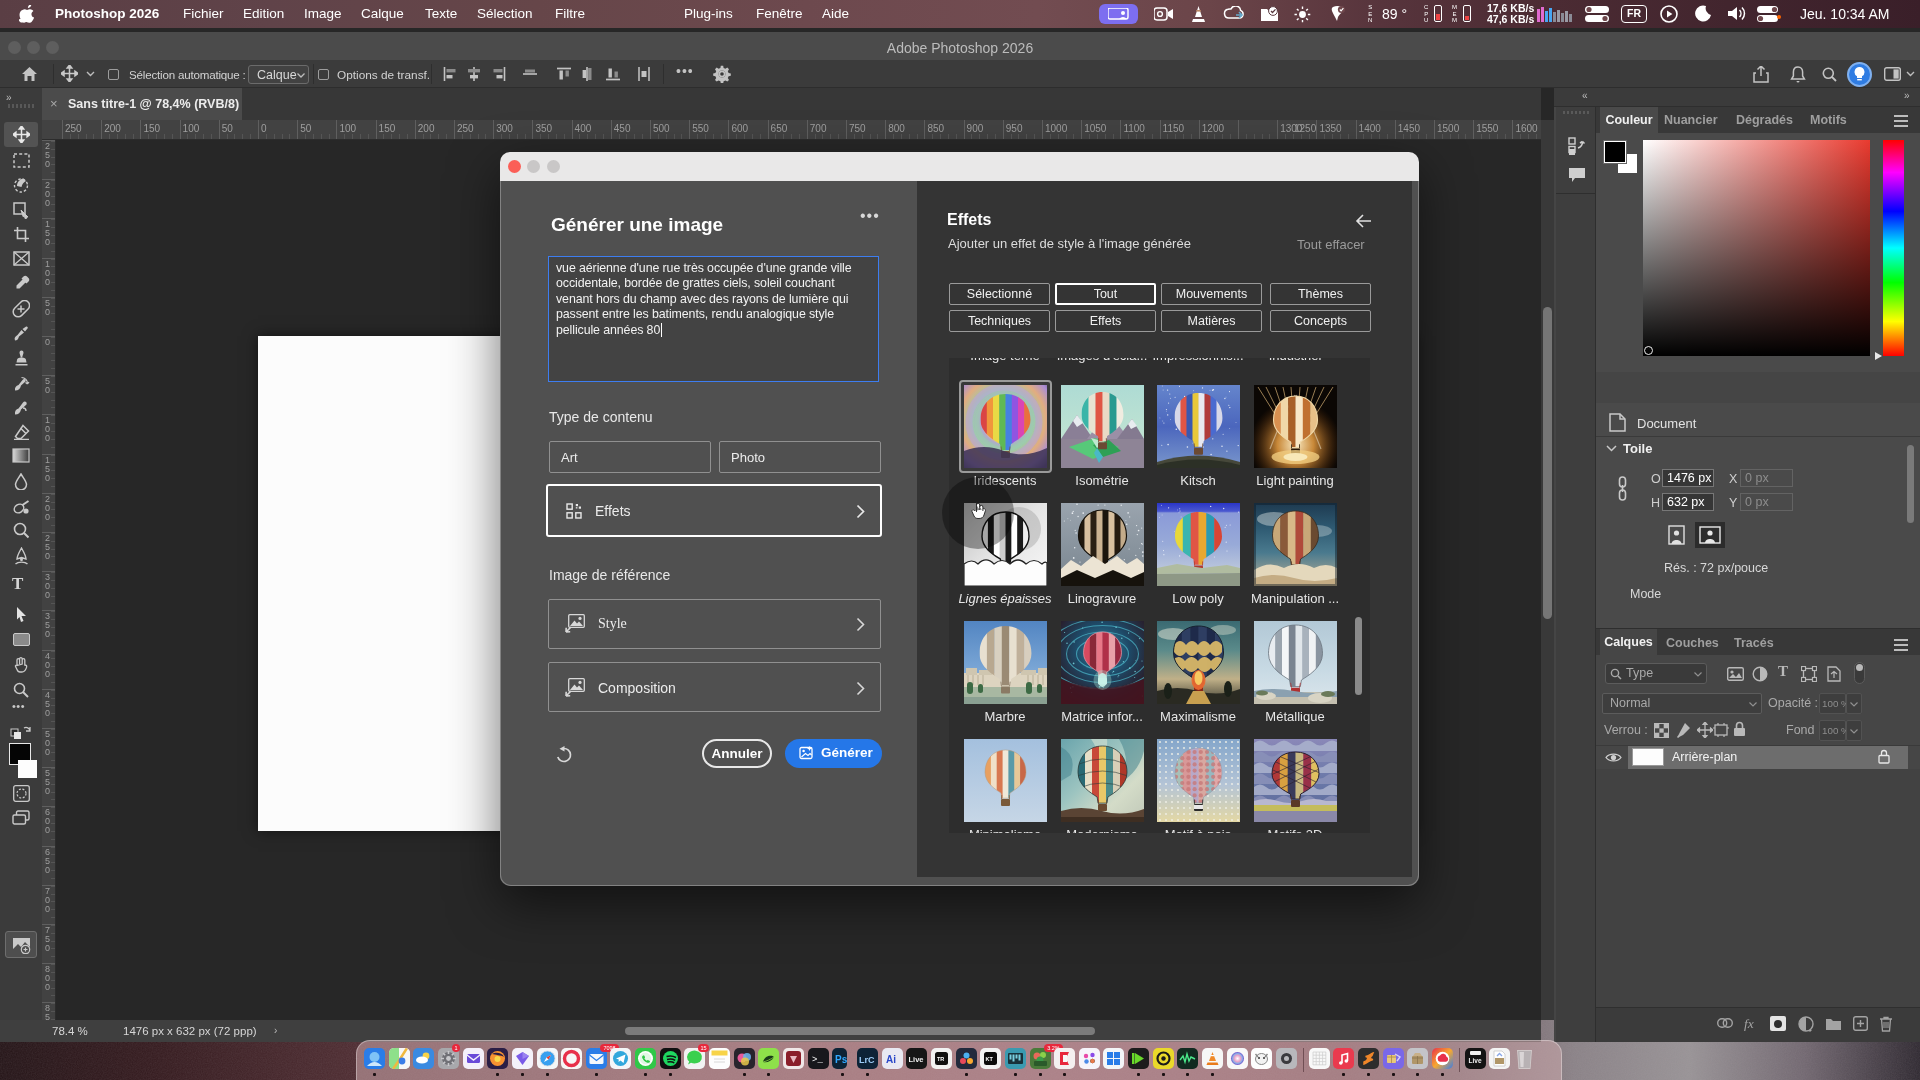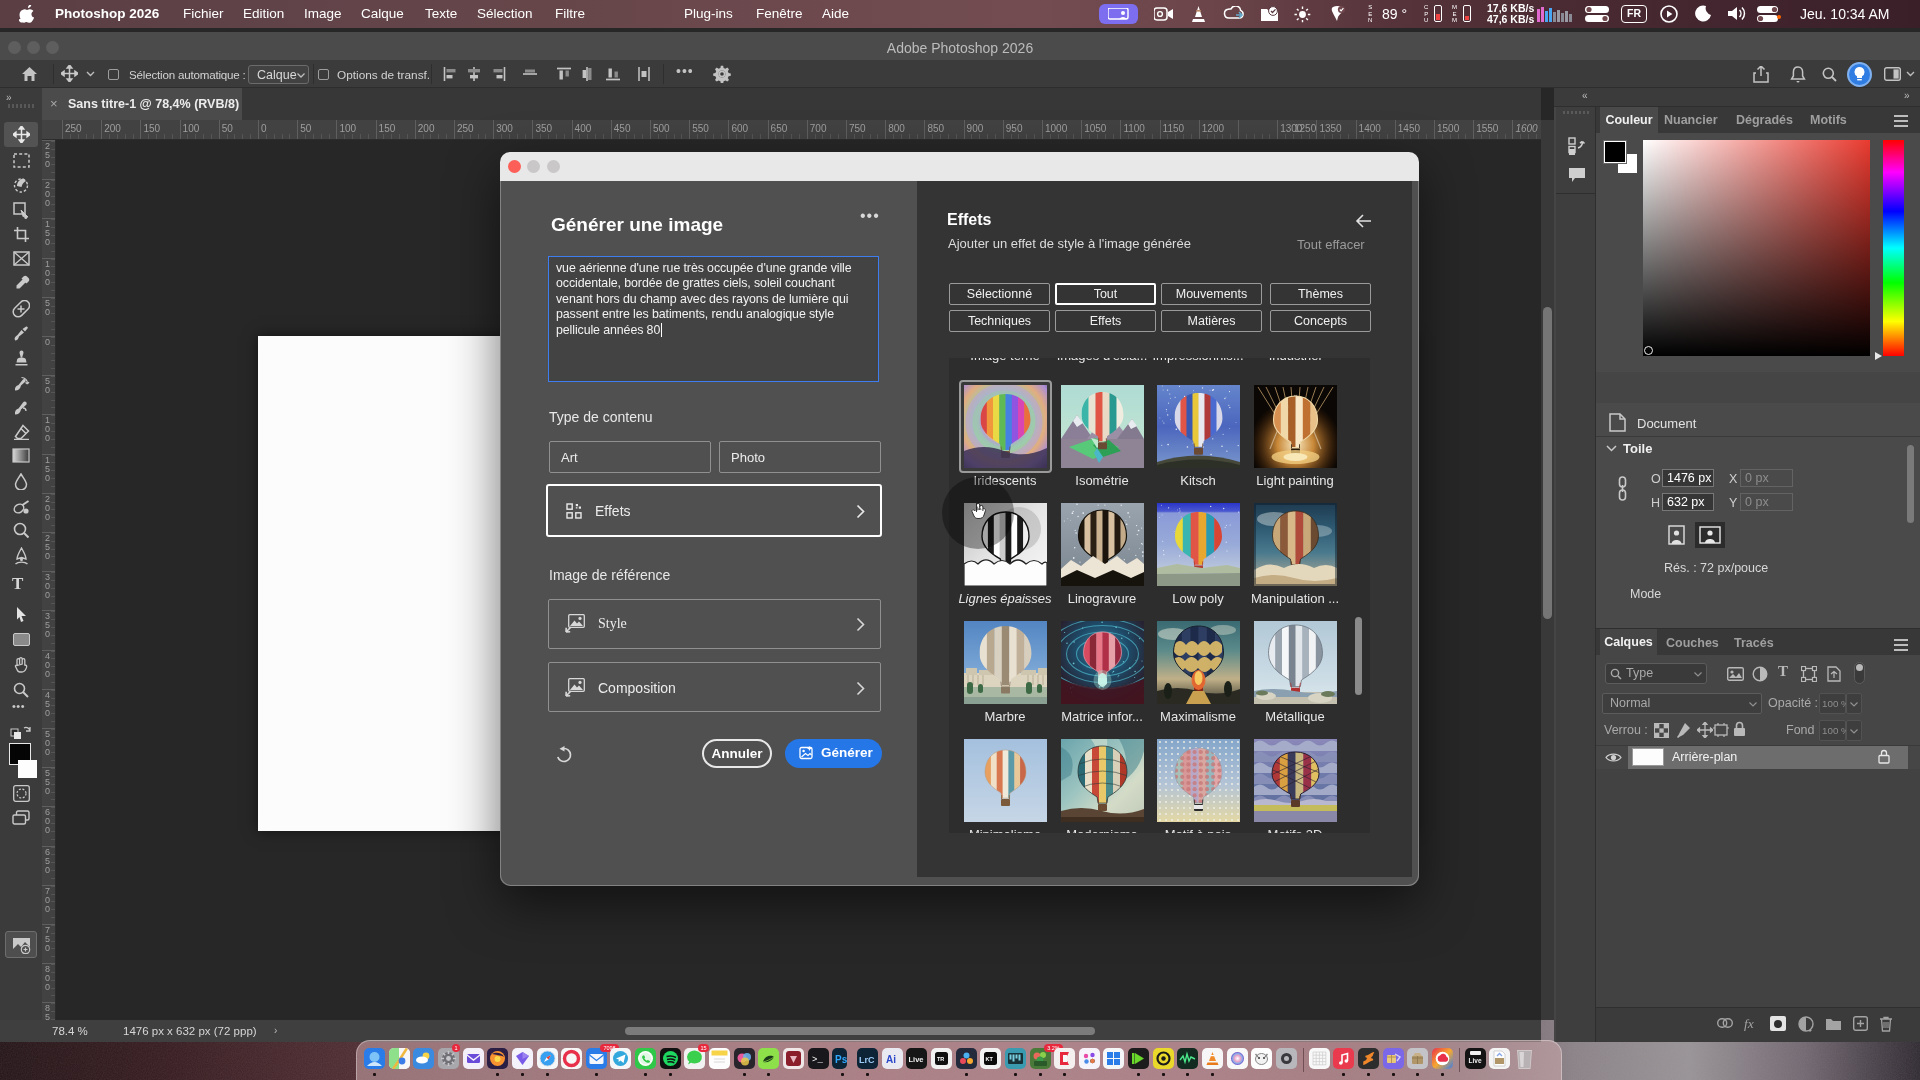--- a/index.html
+++ b/index.html
@@ -438,21 +438,21 @@
       <div class="abs" style="left:1263.4px;top:3px;color:#9e9e9e;font-size:10px;">1350</div>
       <div class="abs" style="left:1299.6px;top:0;width:1px;height:20px;background:#5f5f5f;"></div>
       <div class="abs" style="left:1302.6px;top:3px;color:#9e9e9e;font-size:10px;">1400</div>
       <div class="abs" style="left:1338.8px;top:0;width:1px;height:20px;background:#5f5f5f;"></div>
       <div class="abs" style="left:1341.8px;top:3px;color:#9e9e9e;font-size:10px;">1450</div>
       <div class="abs" style="left:1378.0px;top:0;width:1px;height:20px;background:#5f5f5f;"></div>
       <div class="abs" style="left:1381.0px;top:3px;color:#9e9e9e;font-size:10px;">1500</div>
       <div class="abs" style="left:1417.2px;top:0;width:1px;height:20px;background:#5f5f5f;"></div>
       <div class="abs" style="left:1420.2px;top:3px;color:#9e9e9e;font-size:10px;">1550</div>
       <div class="abs" style="left:1456.4px;top:0;width:1px;height:20px;background:#5f5f5f;"></div>
-      <div class="abs" style="left:1459.4px;top:3px;color:#9e9e9e;font-size:10px;font-style:italic;">1600</div>
+      <div class="abs" style="left:1459.4px;top:3px;color:#9e9e9e;font-size:10px;">1600</div>
     </div>
   <div class="abs" style="left:42px;top:120px;width:14px;height:20px;background:#424242;border-bottom:1px solid #2c2c2c;"></div>
 
   <div class="abs" id="leftruler" style="left:42px;top:140px;width:14px;height:880px;background:#424242;border-right:1px solid #2c2c2c;overflow:hidden;">
       <div class="abs" style="left:0;top:0;width:14px;height:880px;background:repeating-linear-gradient(0deg,#555 0 1px,transparent 1px 7.84px);background-position:9px 0.4px;background-size:5px 100%;background-repeat:no-repeat;background-position:9px 0;"></div>
       <div class="abs" style="left:0;top:0.0px;width:14px;height:1px;background:#5f5f5f;"></div>
       <div class="abs" style="left:3px;top:2.0px;color:#9e9e9e;font-size:9px;line-height:9px;">2<br>5<br>0</div>
       <div class="abs" style="left:0;top:39.2px;width:14px;height:1px;background:#5f5f5f;"></div>
       <div class="abs" style="left:3px;top:41.2px;color:#9e9e9e;font-size:9px;line-height:9px;">2<br>0<br>0</div>
       <div class="abs" style="left:0;top:78.4px;width:14px;height:1px;background:#5f5f5f;"></div>

